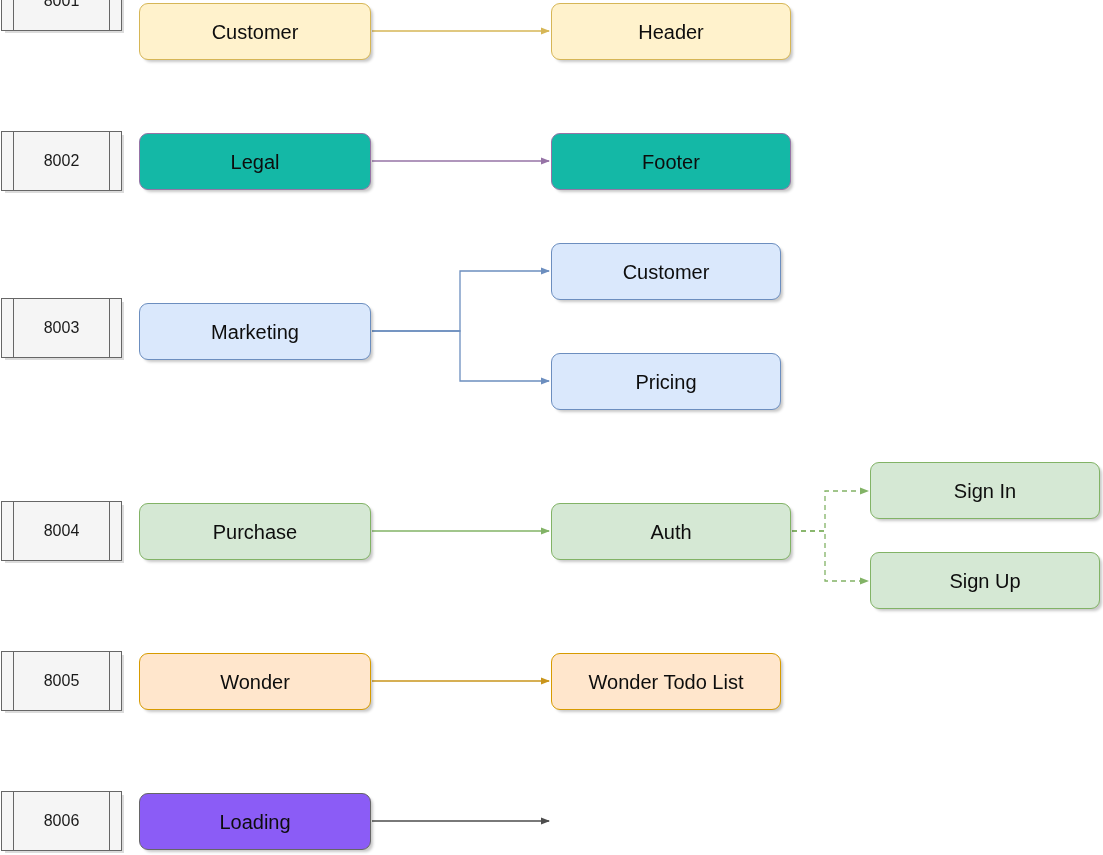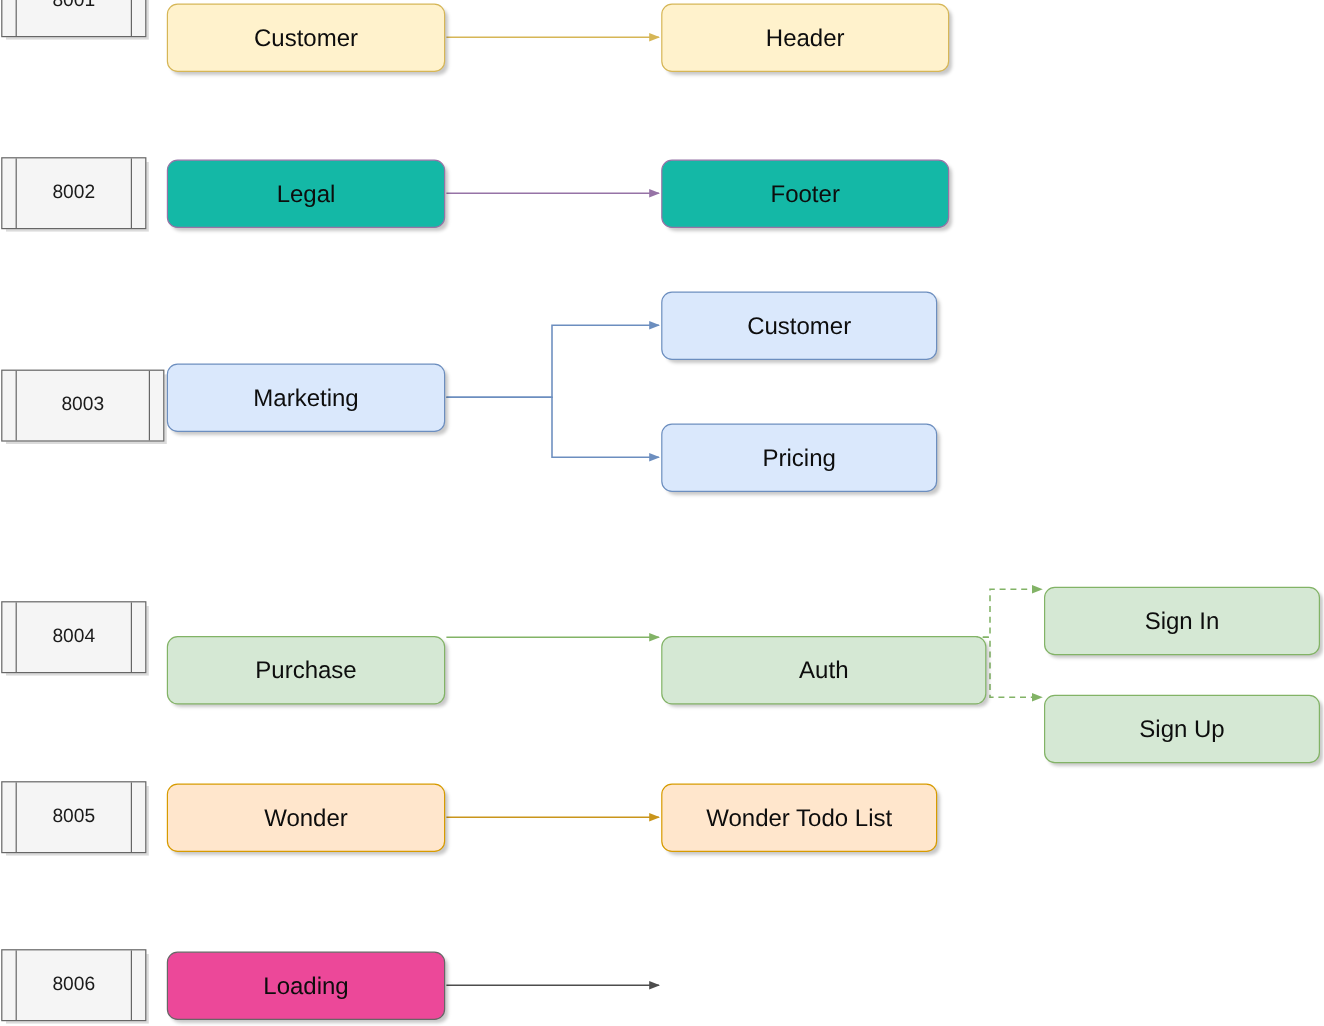--- a/index.html
+++ b/index.html
@@ -79,23 +79,23 @@
     line-height: 1.1;
     text-align: center;
     white-space: nowrap;
     padding: 0 8px;
   }
 
   
   .fill-yellow { background: #fff2cc; border-color: #d6b656; }
   .fill-purple { background: #14b8a6; border-color: #9673a6; }
   .fill-blue   { background: #dae8fc; border-color: #6c8ebf; }
-  .fill-green  { background: #d5e8d4; border-color: #82b366; margin-top: 27px; }
+  .fill-green  { background: #d5e8d4; border-color: #82b366; }
   .fill-orange { background: #ffe6cc; border-color: #d79b00; }
-  .fill-gray   { background: #ec4899; border-color: #666666; align-items: center; }
+  .fill-gray   { background: #8b5cf6; border-color: #666666; align-items: center; }
 </style>
 </head>
 <body>
 
 <div id="canvas">
 
   <svg id="edges" viewBox="0 0 1103 855" width="1103" height="855">
     <defs>
       <marker id="ah-yellow" markerWidth="9" markerHeight="9" refX="8" refY="4.5" orient="auto" markerUnits="userSpaceOnUse">
         <path d="M0,1 L9,4.5 L0,8 Z" fill="#d6b656"></path>
@@ -137,21 +137,21 @@
   </svg>
 
   <div class="port-node" style="left:1px; top:-29px; width:121px; height:60px;">
     <span class="port-label">8001</span>
   </div>
 
   <div class="port-node" style="left:1px; top:131px; width:121px; height:60px;">
     <span class="port-label">8002</span>
   </div>
 
-  <div class="port-node" style="left:1px; top:308px; width:136px; height:60px;">
+  <div class="port-node" style="left:1px; top:298px; width:121px; height:60px;">
     <span class="port-label">8003</span>
   </div>
 
   <div class="port-node" style="left:1px; top:501px; width:121px; height:60px;">
     <span class="port-label">8004</span>
   </div>
 
   <div class="port-node" style="left:1px; top:651px; width:121px; height:60px;">
     <span class="port-label">8005</span>
   </div>
@@ -193,21 +193,21 @@
   </div>
 
   <div class="box fill-blue" style="left:551px; top:243px; width:230px; height:57px;">
     <span class="box-label">Customer</span>
   </div>
 
   <div class="box fill-blue" style="left:551px; top:353px; width:230px; height:57px;">
     <span class="box-label">Pricing</span>
   </div>
 
-  <div class="box fill-green" style="left:551px; top:503px; width:271px; height:57px;">
+  <div class="box fill-green" style="left:551px; top:503px; width:240px; height:57px;">
     <span class="box-label">Auth</span>
   </div>
 
   <div class="box fill-orange" style="left:551px; top:653px; width:230px; height:57px;">
     <span class="box-label">Wonder Todo List</span>
   </div>
 
 
   <div class="box fill-green" style="left:870px; top:462px; width:230px; height:57px;">
     <span class="box-label">Sign In</span>

